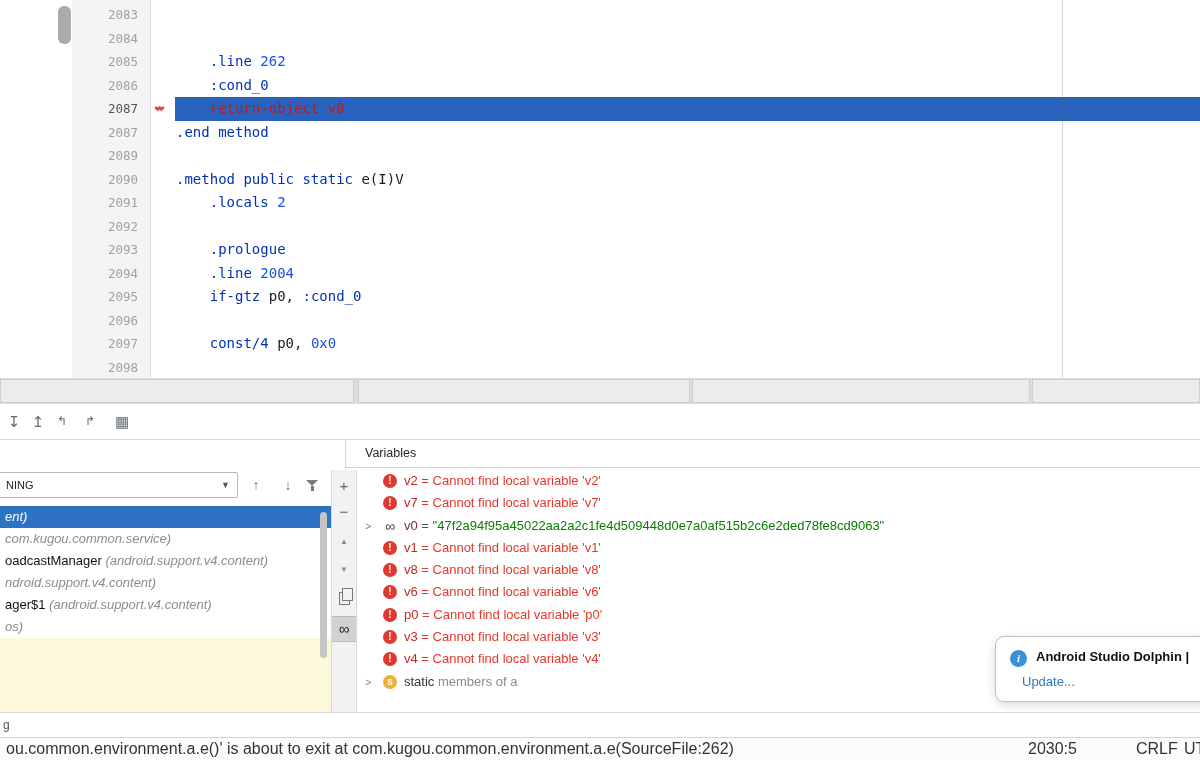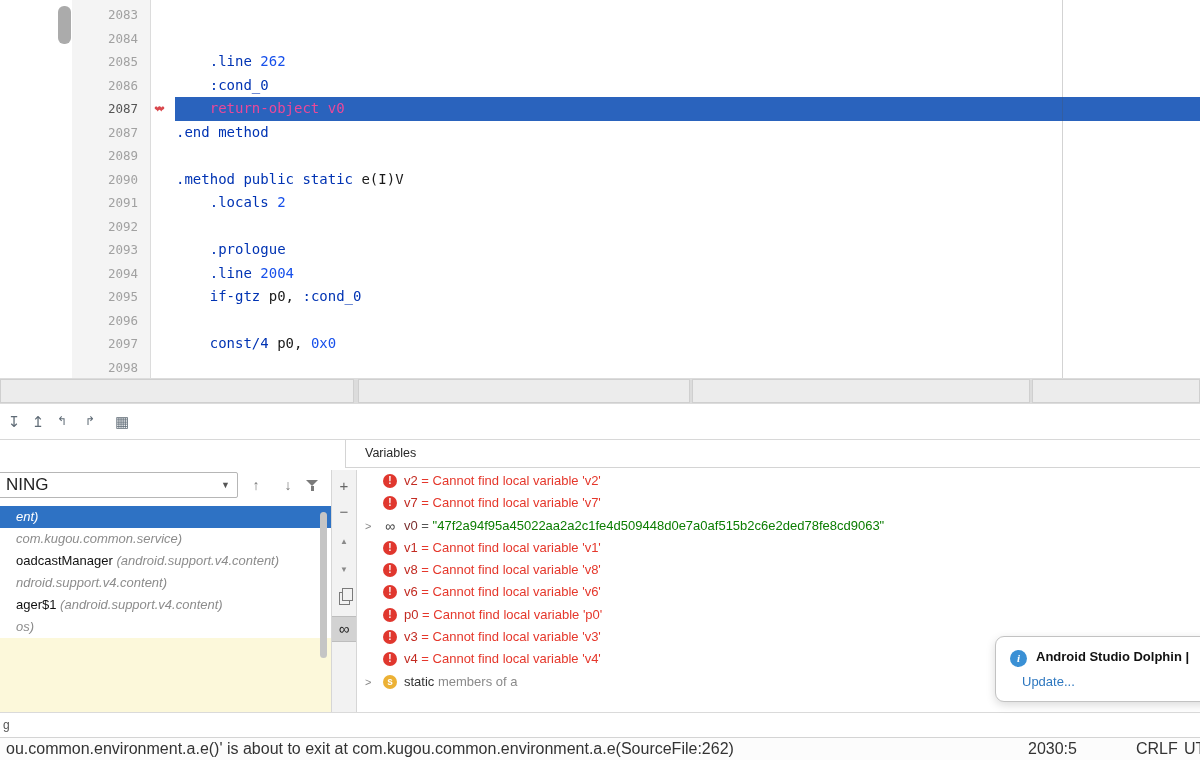--- a/index.html
+++ b/index.html
@@ -11,48 +11,48 @@
   .gutter-bg{position:absolute;left:72px;top:0;width:78px;height:378px;background:#f4f4f4;border-right:1px solid #dcdcdc;}
   .proj-thumb{position:absolute;left:58px;top:6px;width:13px;height:38px;background:#ababab;border-radius:6px;}
   #code-lines{position:absolute;left:0;top:3px;width:1192px;margin-left:24px;}
   .line{position:relative;height:23.5px;line-height:23.5px;font-family:"DejaVu Sans Mono",monospace;font-size:14px;}
   .sel-bg{position:absolute;left:151px;right:0;top:0;bottom:0;background:#2a63bd;}
   .line .lnum{position:absolute;left:72px;width:42px;text-align:right;color:#a1a1a1;font-size:12.5px;}
   .line.selected .lnum{color:#555;}
   .line .bp{position:absolute;left:118px;width:32px;text-align:center;color:#d9484d;font-size:11px;letter-spacing:-3px;}
   .line .code{position:absolute;left:152px;white-space:pre;}
   .tk-kw{color:#0033b3}.tk-num{color:#1750eb}.tk-plain{color:#1a1a1a}
-  .line.selected .code span{color:#ec4899;text-align:center;}
+  .line.selected .code span{color:#b91c1c;text-align:center;}
   .guide{position:absolute;left:1062px;top:0;width:1px;height:378px;background:rgba(80,80,80,0.25);}
 
   
   .divider-strip{position:absolute;left:0;top:378px;width:1200px;height:26px;background:#dcdcdc;}
   .seg{position:absolute;top:1px;height:22px;background:#ececec;border:1px solid #cfcfcf;}
 
   
   .dbg-toolbar{position:absolute;left:0;top:404px;width:1200px;height:35px;background:#fff;border-bottom:1px solid #d8d8d8;}
   .dbg-ic{position:absolute;top:0;height:35px;line-height:35px;width:24px;text-align:center;color:#5f6b76;font-size:15px;}
   .dbg-ic.sm{font-size:12px;}
 
   
   .vars-header{position:absolute;left:345px;top:440px;width:855px;height:27px;background:#fff;
                border-left:1px solid #d4d4d4;border-bottom:1px solid #d4d4d4;}
   .tab-label{position:absolute;left:19px;top:0;line-height:27px;font-size:12.5px;color:#282828;}
 
   
   .frames-panel{position:absolute;left:0;top:470px;width:331px;height:242px;background:#fff;}
   .combo{position:absolute;left:-6px;top:2px;width:244px;height:26px;background:#fff;border:1px solid #b6b6b6;border-radius:2px;box-sizing:border-box;}
-  .combo-text{position:absolute;left:11px;line-height:24px;font-size:17px;color:#222;}
+  .combo-text{position:absolute;left:11px;line-height:24px;font-size:11px;color:#222;}
   .combo-arrow{position:absolute;right:7px;top:0;line-height:24px;font-size:9px;color:#555;}
   .fnav{position:absolute;top:2px;width:24px;height:26px;line-height:26px;text-align:center;color:#777;font-size:14px;}
   .funnel{position:absolute;left:305px;top:10px;width:14px;}
   .ftri{display:block;margin:0 auto;width:0;height:0;border-left:6px solid transparent;border-right:6px solid transparent;border-top:6px solid #7a7a7a;}
   .fstem{display:block;width:3px;height:5px;background:#7a7a7a;margin:0 auto;}
   #frame-rows{position:absolute;left:0;top:36px;width:331px;}
-  .frow{height:22px;line-height:22px;font-size:13px;padding-left:16px;white-space:nowrap;overflow:hidden;}
+  .frow{height:22px;line-height:22px;font-size:13px;padding-left:5px;white-space:nowrap;overflow:hidden;}
   .fp-lib{color:#8c8c8c;font-style:italic;}
   .fp-plain{color:#111;}
   .frow.fsel{background:#2e72c4;}
   .frow.fsel span{color:#fff;}
   .frames-fill{position:absolute;left:0;top:168px;width:331px;height:74px;background:#fcf8da;}
   .frames-scroll{position:absolute;left:320px;top:42px;width:7px;height:146px;background:#c5c5c5;border-radius:4px;}
 
   
   .mid-strip{position:absolute;left:331px;top:470px;width:26px;height:242px;background:#f2f2f2;
              border-left:1px solid #d6d6d6;border-right:1px solid #d6d6d6;box-sizing:border-box;}

